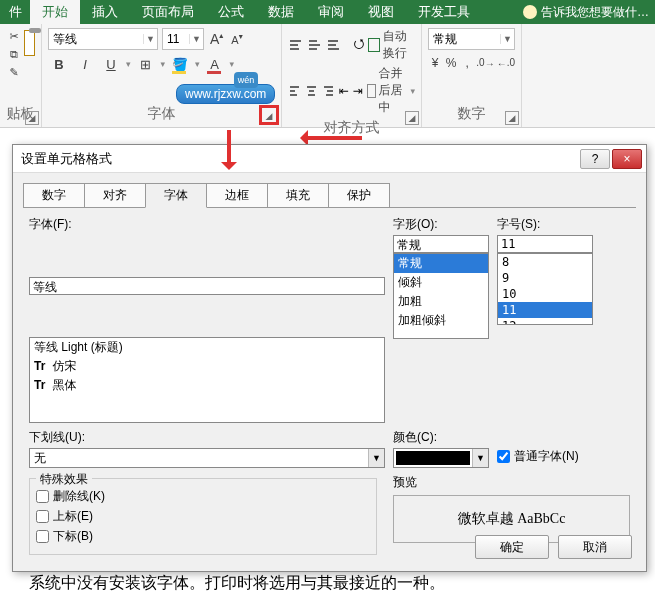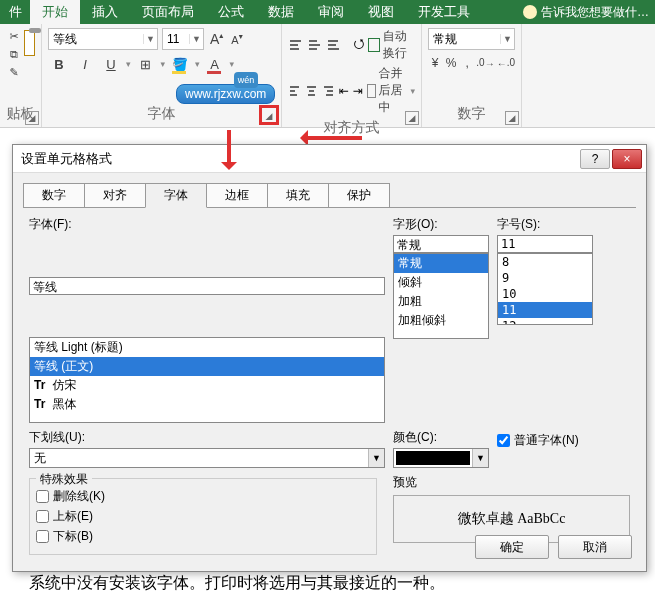--- a/index.html
+++ b/index.html
@@ -263,21 +263,20 @@
   <div class="tab-line"></div>
 
   <div class="dlg-body">
     <div class="field-row">
 
       <div class="field-col font-col">
         <span class="lbl">字体(F):</span>
         <div class="txtbox">等线</div>
         <div class="listbox font-list">
           <div class="item tt"><span>等线 Light (标题)</span></div>
-          <div class="item sel tt"><span>等线 (正文)</span></div>
           <div class="item tt"><b>Tr</b> <span>仿宋</span></div>
           <div class="item tt"><b>Tr</b> <span>黑体</span></div>
 
         </div>
       </div>
 
       <div class="field-col style-col">
         <span class="lbl">字形(O):</span>
         <div class="txtbox">常规</div>
         <div class="listbox style-list">
@@ -310,21 +309,21 @@
           <span class="ca">▼</span>
         </div>
       </div>
       <div class="field-col" style="width:96px">
         <span class="lbl">颜色(C):</span>
         <div class="combo2">
           <span class="color-swatch"></span>
           <span class="ca">▼</span>
         </div>
       </div>
-      <div class="field-col" style="width:120px;justify-content:flex-start">
+      <div class="field-col" style="width:120px;justify-content:flex-end">
         <div class="chk-row">
           <input type="checkbox" checked="" style="">
           <span>普通字体(N)</span>
         </div>
       </div>
     </div>
 
     <div class="field-row" style="margin-top:6px;gap:16px">
       <div style="width:348px">
         <div class="fx-group">

